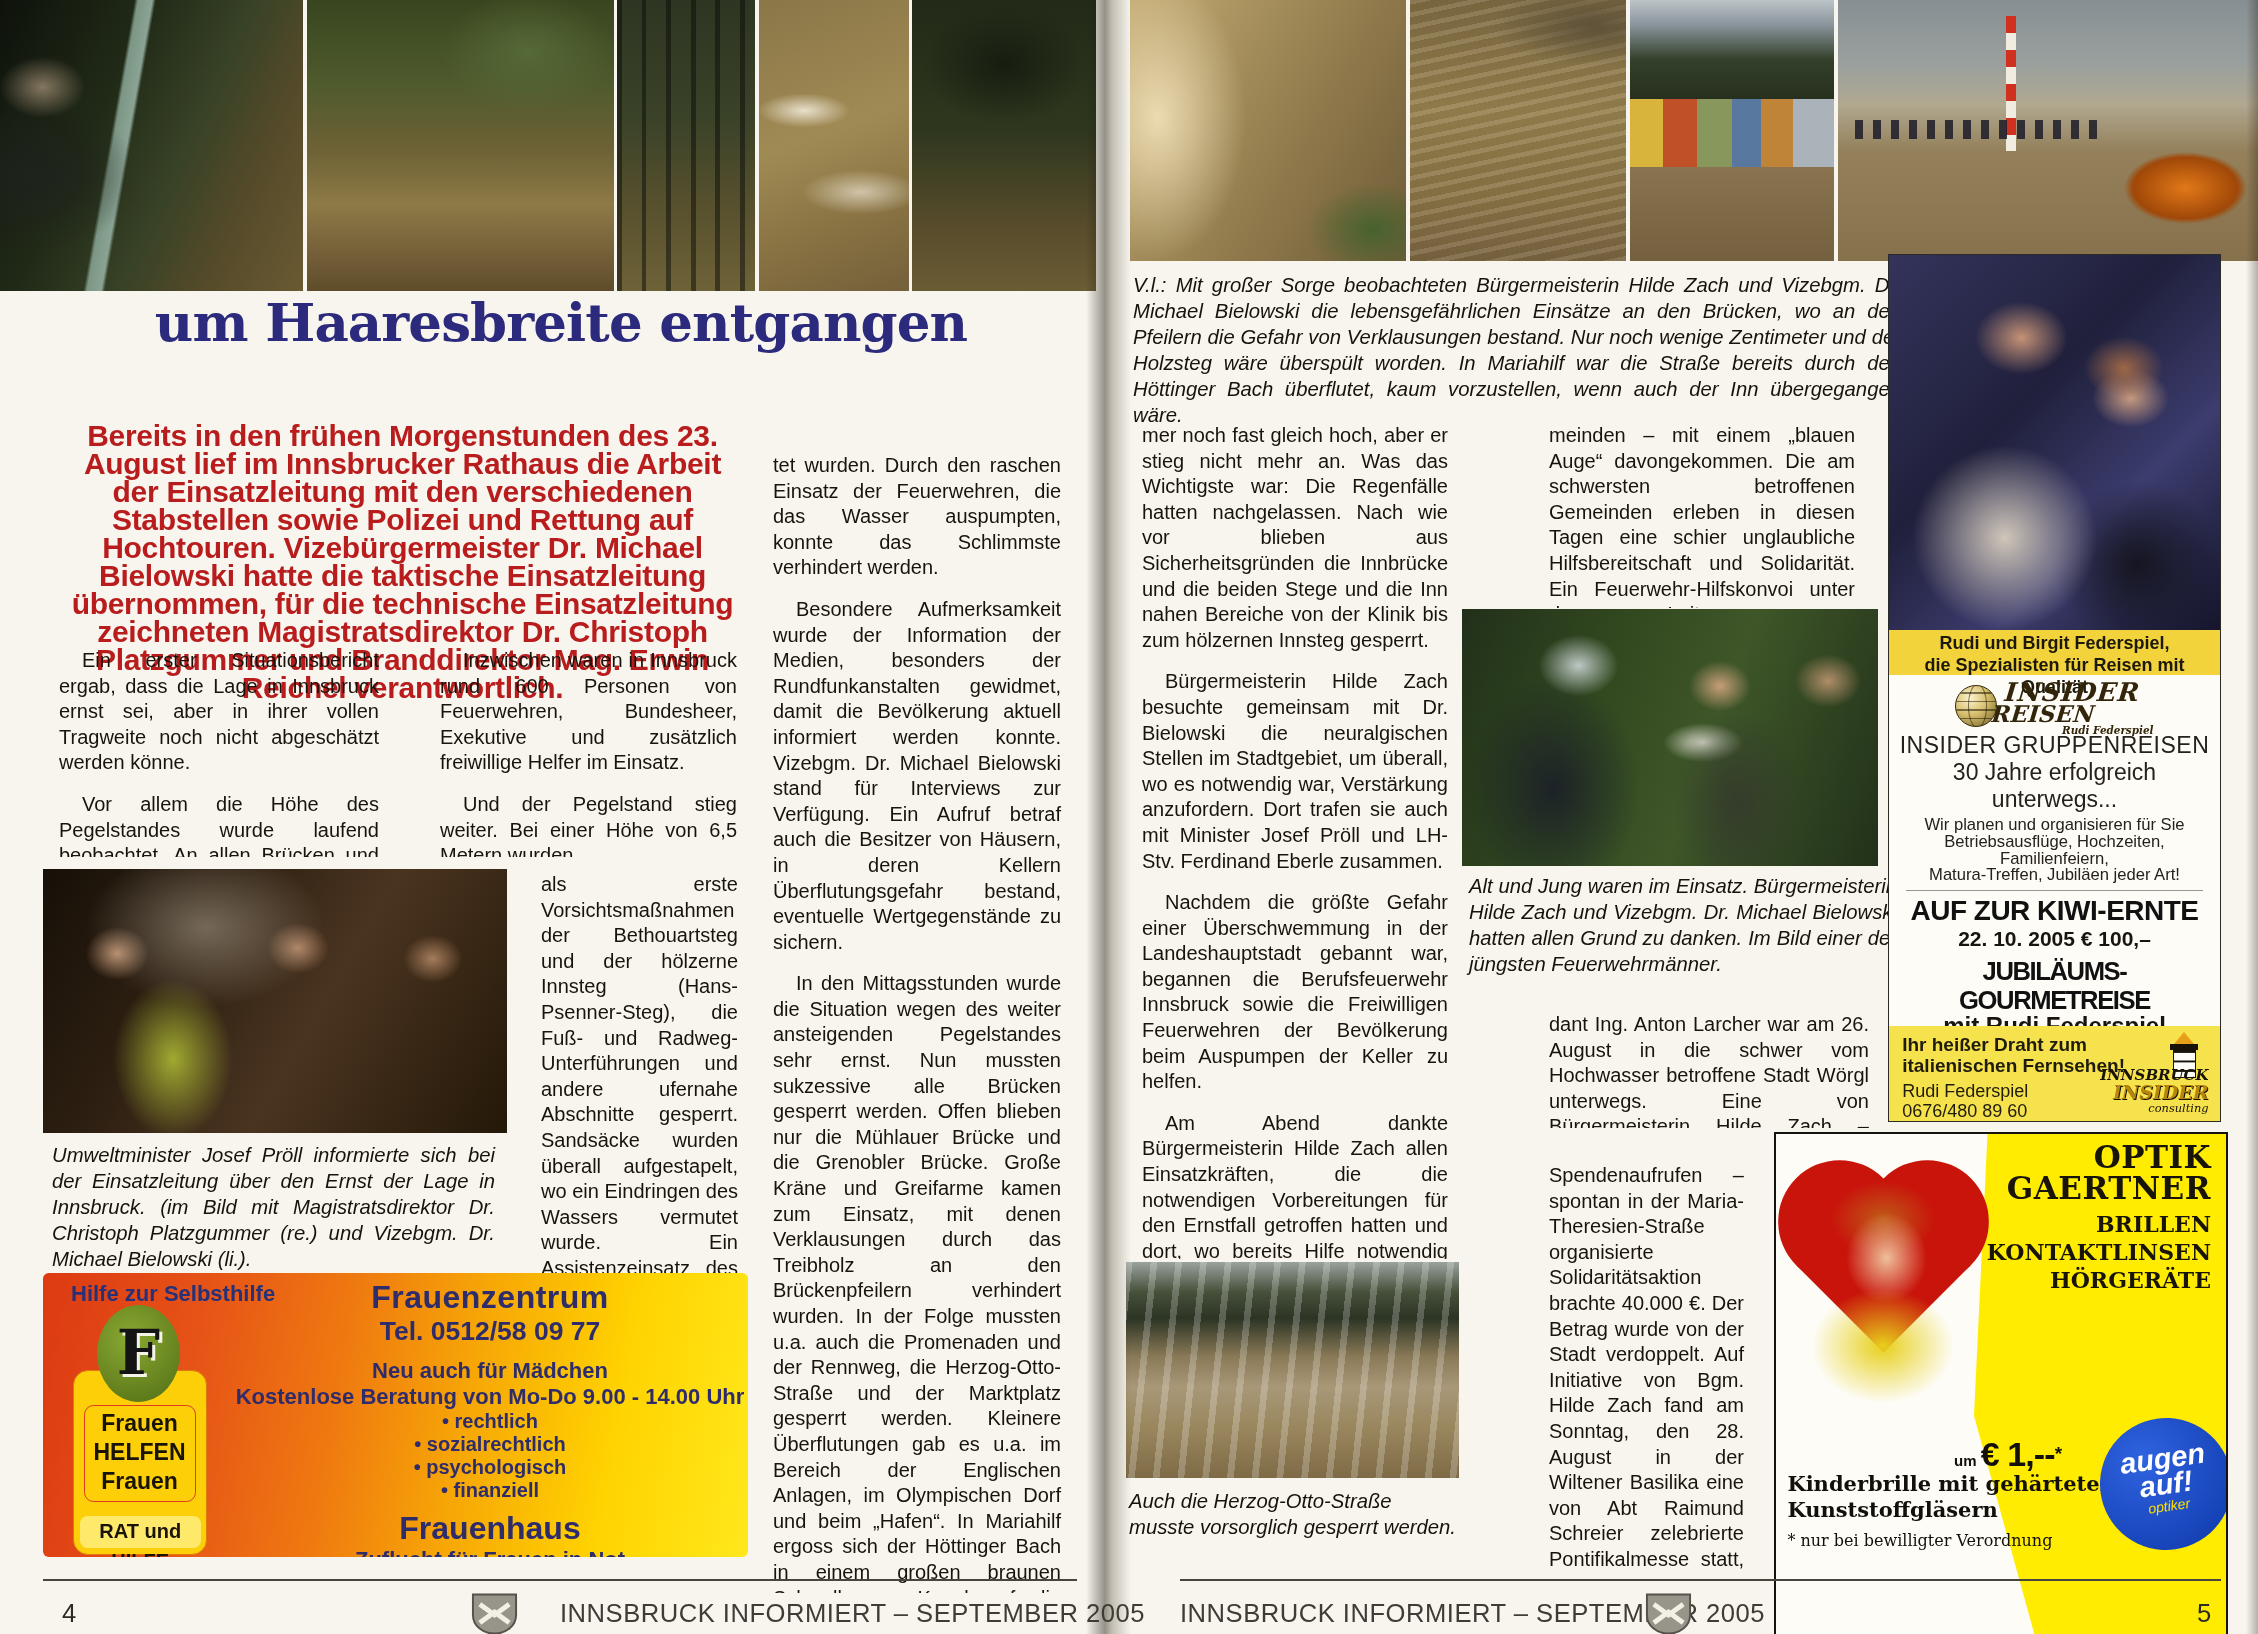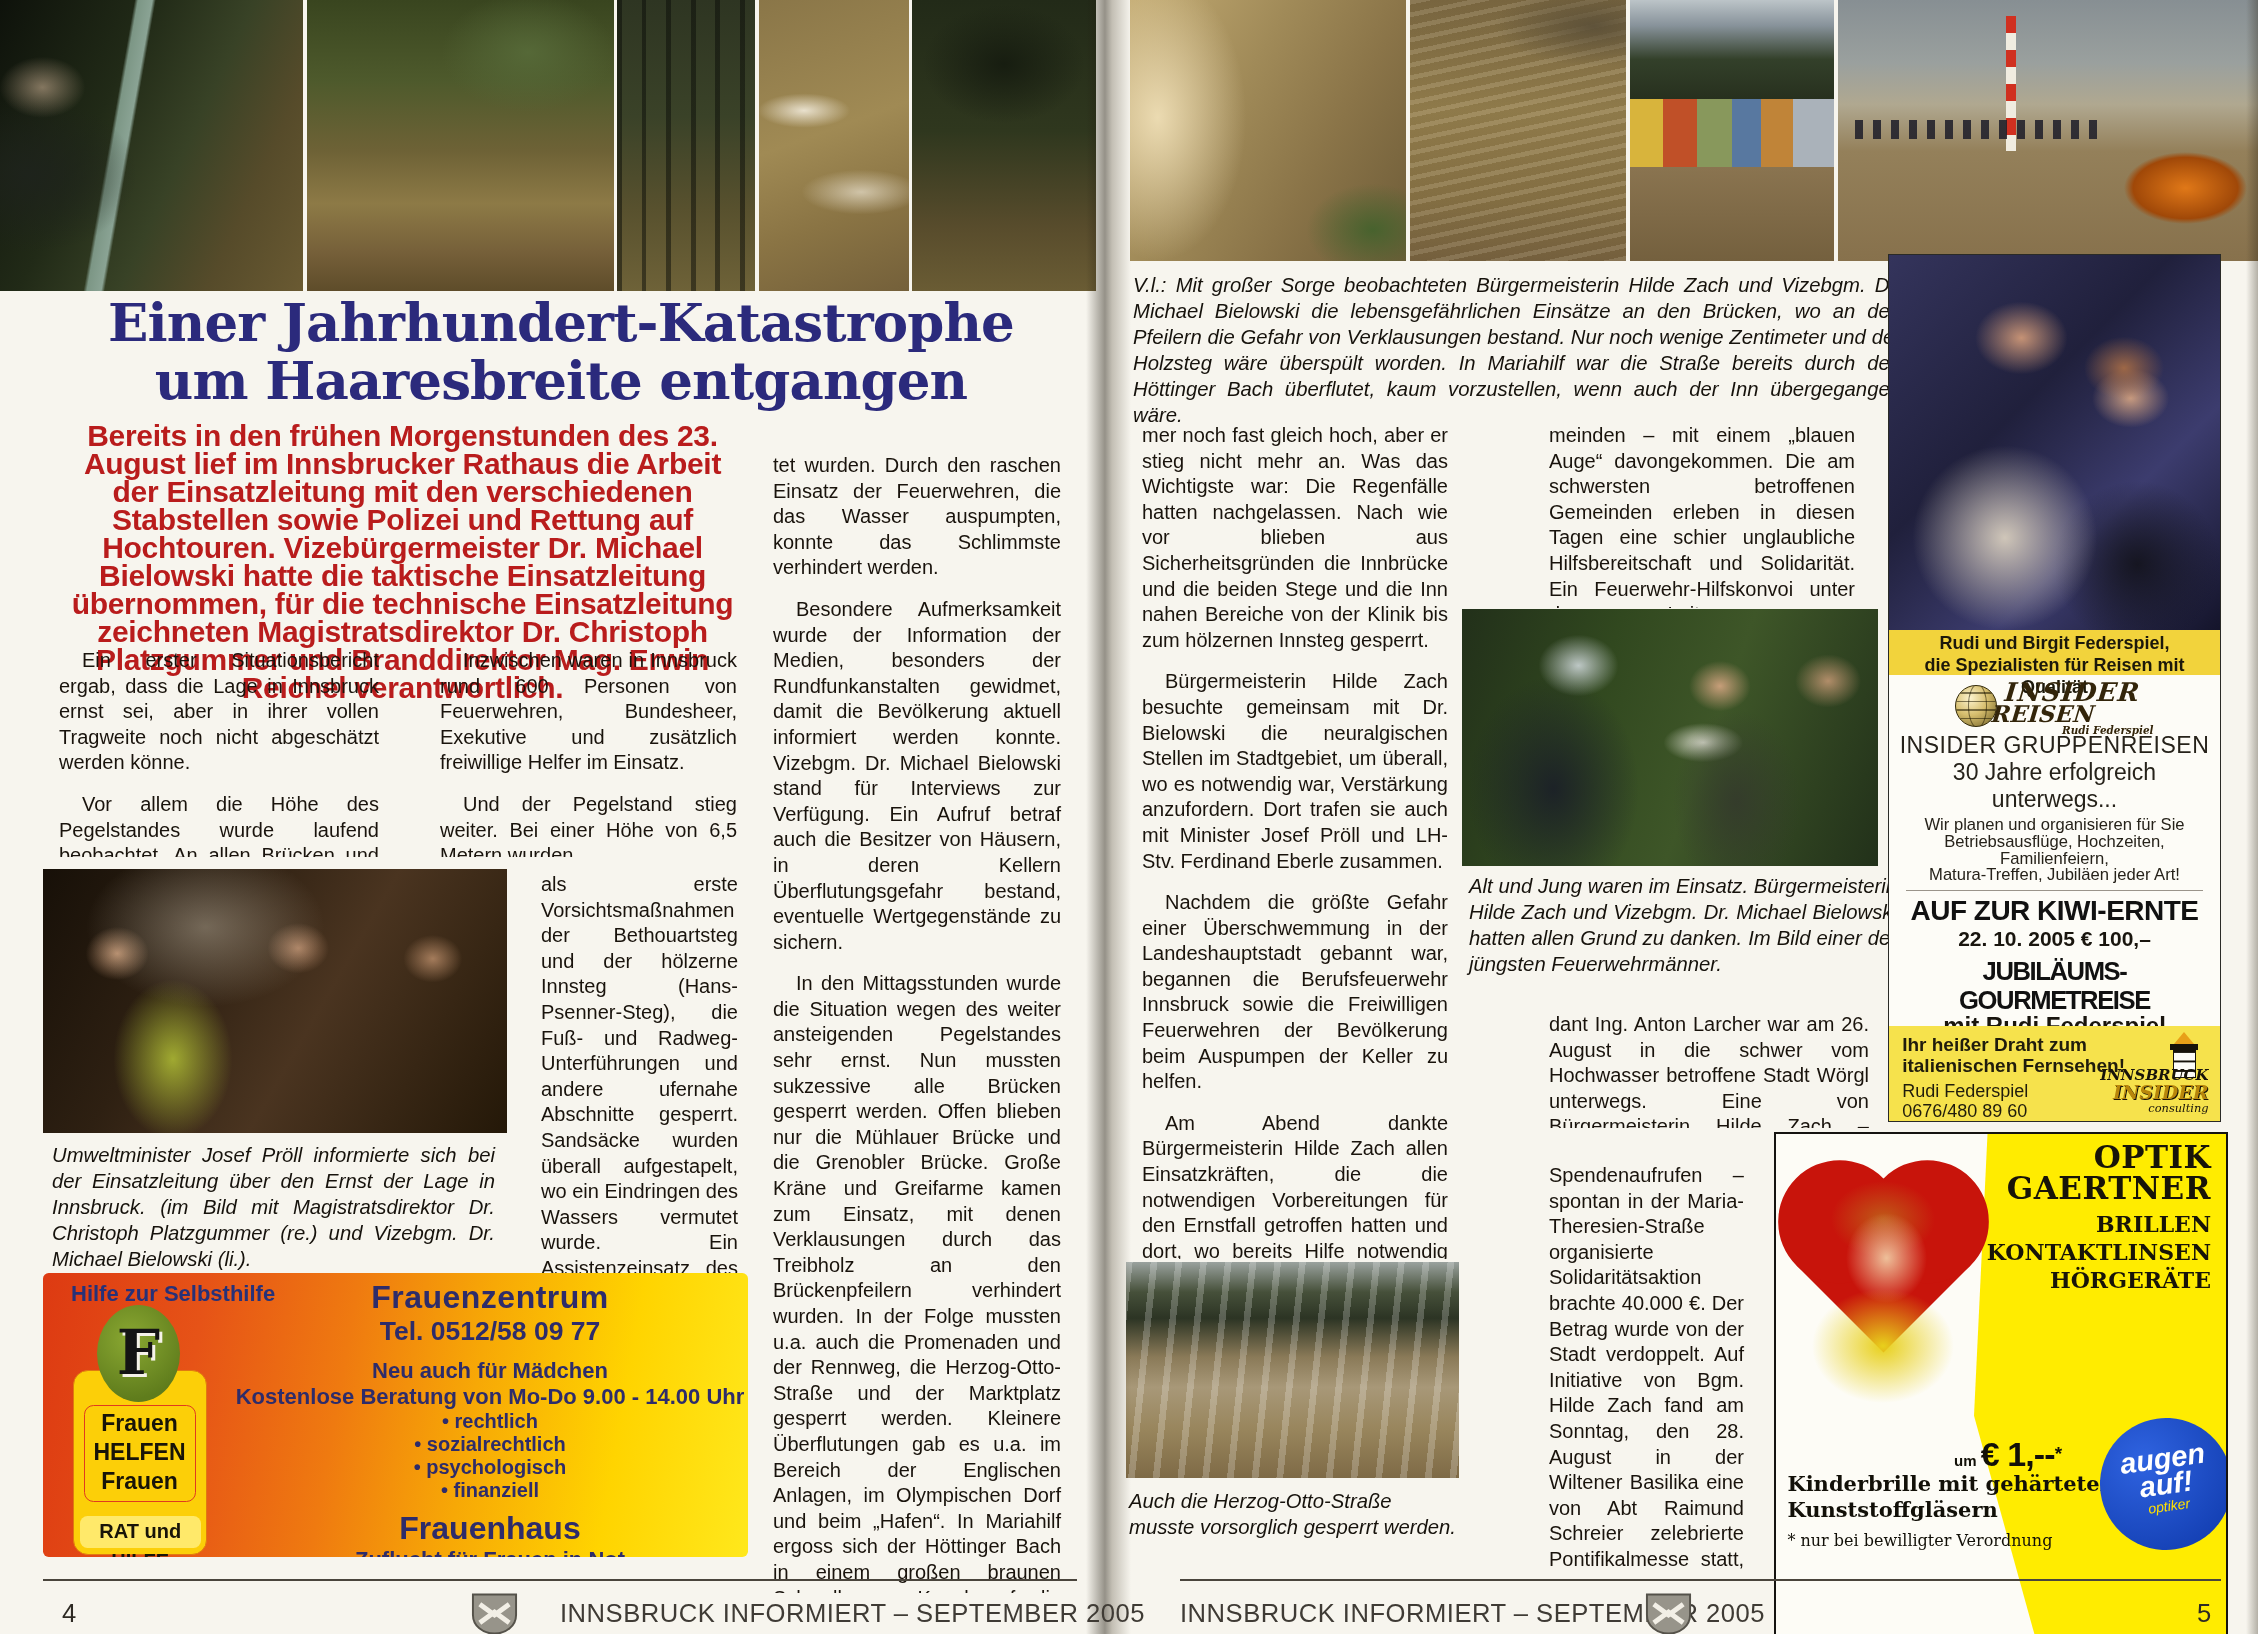--- a/index.html
+++ b/index.html
@@ -223,21 +223,20 @@
     <div class="ph-h-houses"></div>
     <div class="ph-h-water"></div>
   </div>
   <div class="photo ph-i" style="left:1838px;top:0;width:421px;height:261px;">
     <div class="pole"></div>
     <div class="crowd"></div>
     <div class="digger"></div>
   </div>
 
   <div class="hl">
-    <div>Einer Jahrhundert-Katastrophe</div>
     <div>um Haaresbreite entgangen</div>
   </div>
 
   <div class="intro">Bereits in den frühen Morgenstunden des 23. August lief im Innsbrucker Rathaus die Arbeit der Einsatzleitung mit den verschiedenen Stabstellen sowie Polizei und Rettung auf Hochtouren. Vizebürgermeister Dr. Michael Bielowski hatte die taktische Einsatzleitung übernommen, für die technische Einsatzleitung zeichneten Magistratsdirektor Dr. Christoph Platzgummer und Branddirektor Mag. Erwin Reichel verantwortlich.</div>
 
   <div class="bodycol" style="left:43px;top:632px;width:352px;height:225px;">
     <p class="ind">Ein erster Situationsbericht ergab, dass die Lage in Innsbruck ernst sei, aber in ihrer vollen Tragweite noch nicht abgeschätzt werden könne.</p>
     <p class="ind">Vor allem die Höhe des Pegelstandes wurde laufend beobachtet. An allen Brücken und anderen besonders gefährdeten Stellen im Innbereich</p>
   </div>
 

